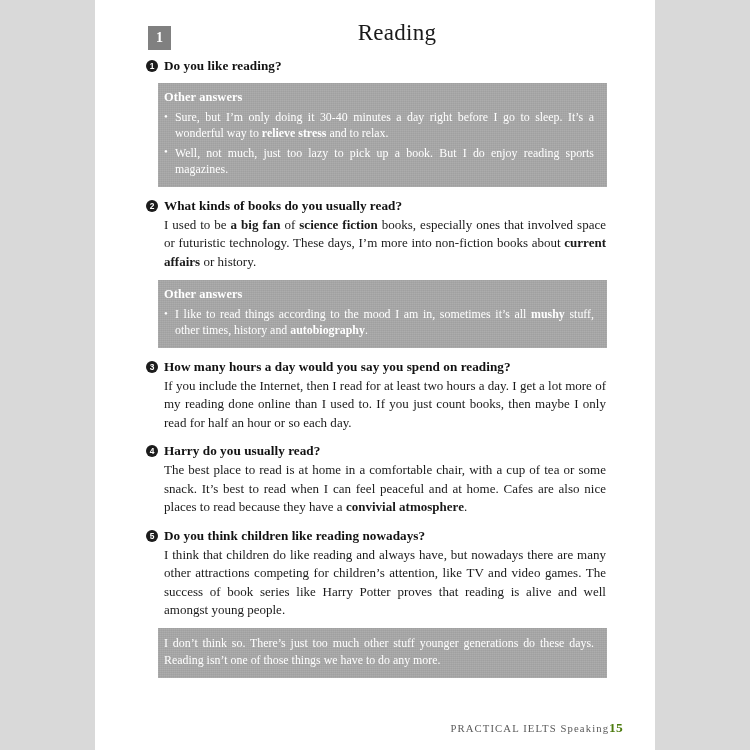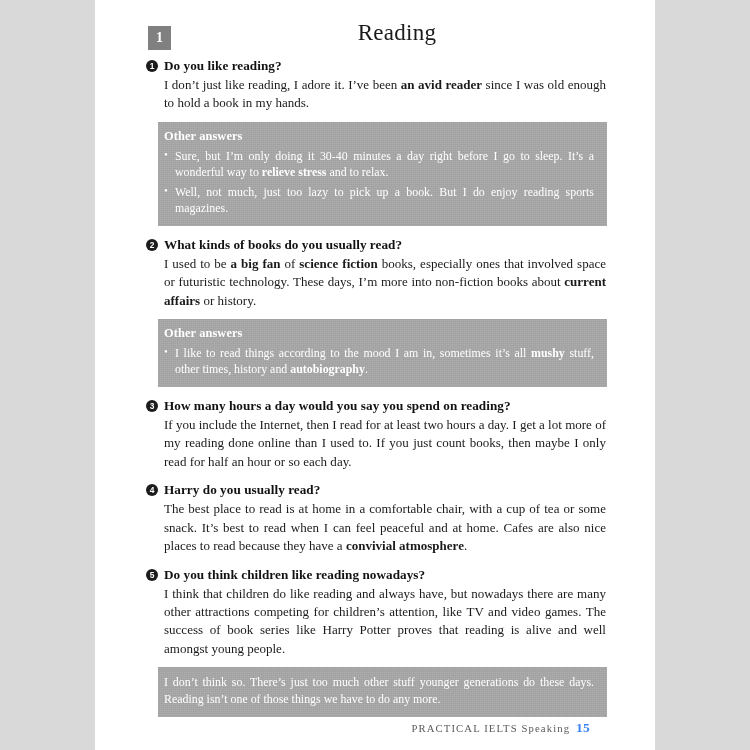--- a/index.html
+++ b/index.html
@@ -150,57 +150,56 @@
     font-size: 11.9px;
     line-height: 1.4;
     text-align: justify;
     color: #ffffff;
     margin: 0;
   }
 
   
   .footer {
     position: absolute;
-    right: 65px;
+    right: 32px;
     bottom: 14px;
     display: flex;
     align-items: baseline;
-    gap: 6px;
+    gap: 0;
     color: #4a4a4a;
   }
   .footer-label {
     font-size: 10.7px;
     letter-spacing: 1.1px;
     color: #5a5a5a;
   }
   .footer-page {
     font-size: 13.5px;
     font-weight: 700;
-    color: #3b82f6;
+    color: #4d7c0f;
     letter-spacing: 0.2px;
   }
 </style>
 </head>
 <body>
 
 <div id="page">
 
   <div class="header">
     <div class="unit-badge">1</div>
     <div class="page-title">Reading</div>
   </div>
 
   <div class="content">
     <div id="qa-container">
         <div class="qa-block">
           <div class="question">
             <span class="qnum">1</span>
             <span class="qtext">Do you like reading?</span>
           </div>
-          <p class="answer"><span>I don’t just like reading, I adore it. I’ve been </span><b>an avid reader</b><span> since I was old enough to hold a book in my hands.</span></p>
           <div class="gray-box">
             <div class="gray-box-title">Other answers</div>
             <ul class="gb-list">
               <li><span>Sure, but I’m only doing it 30-40 minutes a day right before I go to sleep. It’s a wonderful way to </span><b>relieve stress</b><span> and to relax.</span></li>
               <li><span>Well, not much, just too lazy to pick up a book. But I do enjoy reading sports magazines.</span></li>
             </ul>
           </div>
         </div>
         <div class="qa-block">
           <div class="question">

